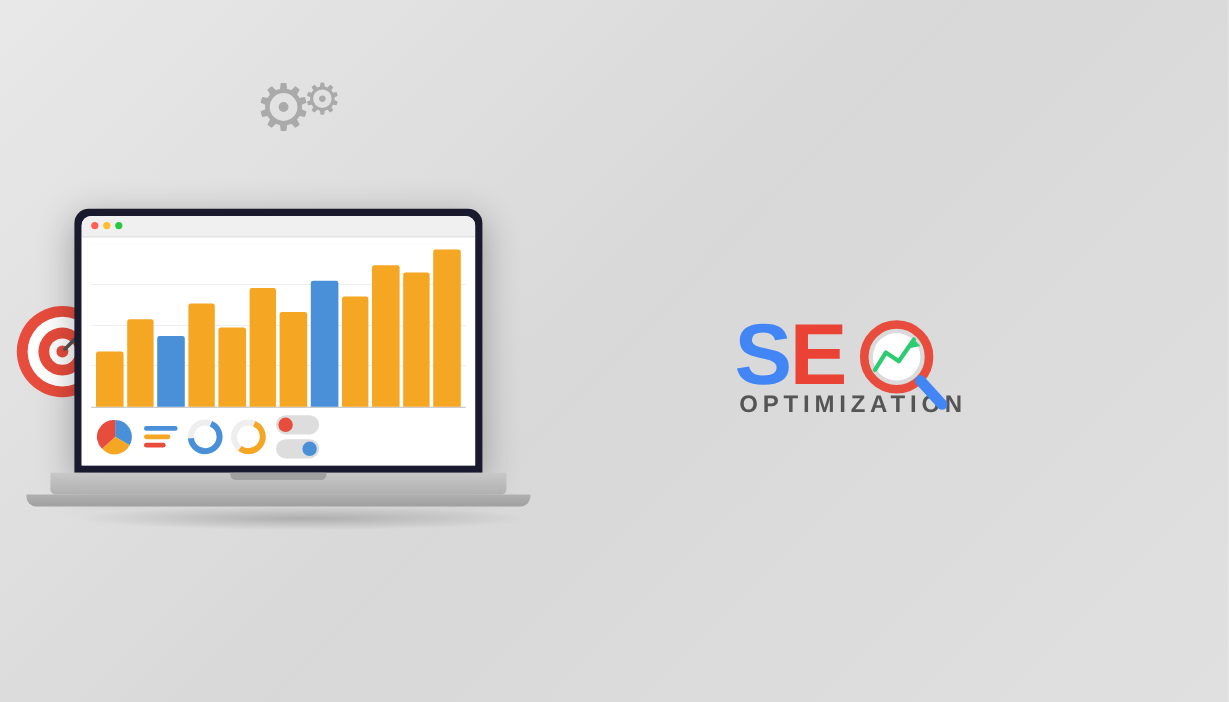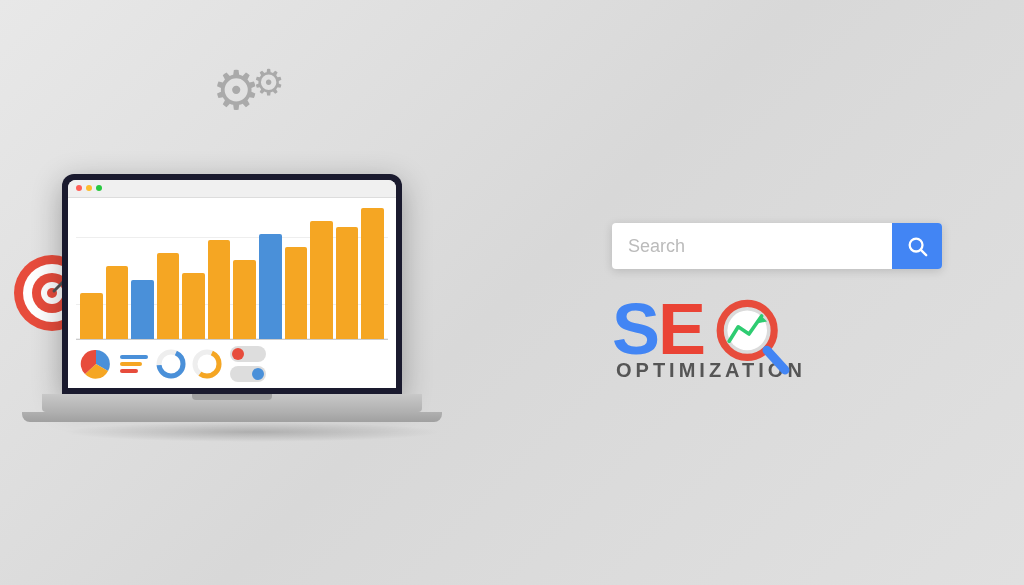--- a/index.html
+++ b/index.html
@@ -409,29 +409,20 @@
         <div class="laptop-hinge"></div>
       </div>
       <div class="laptop-bottom"></div>
       <div class="laptop-shadow"></div>
     </div>
 
   </div>
 
   <div class="right-side">
 
-    <div class="search-bar">
-      <span class="search-input-area" style="color:#bbb; font-size:18px;">Search</span>
-      <div class="search-btn">
-        <svg class="search-icon-svg" viewBox="0 0 24 24" fill="none" stroke="white" stroke-width="2.5" stroke-linecap="round" stroke-linejoin="round">
-          <circle cx="11" cy="11" r="7"></circle>
-          <line x1="16.5" y1="16.5" x2="22" y2="22"></line>
-        </svg>
-      </div>
-    </div>
 
     <div class="seo-block">
 
       <div class="seo-text">
         <span class="seo-s">S</span>
         <span class="seo-e">E</span>
 
         <span style="position:relative; display:inline-block; width:80px; height:80px;">
           <svg viewBox="0 0 100 100" width="90" height="90" xmlns="http://www.w3.org/2000/svg">
 

